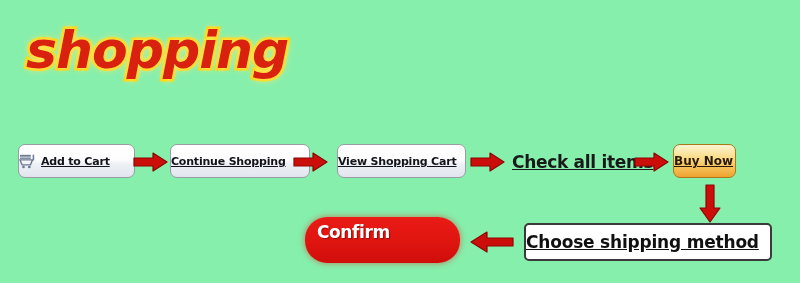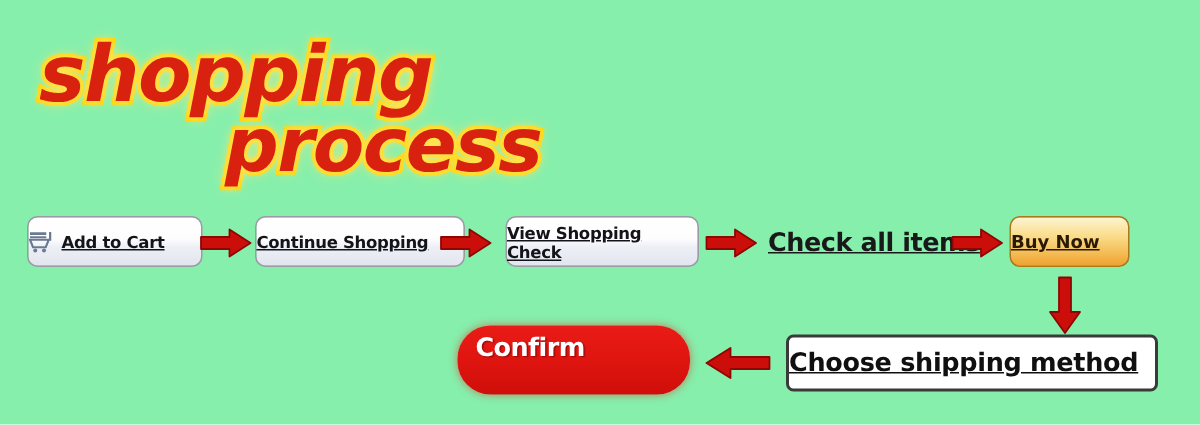--- a/index.html
+++ b/index.html
@@ -150,21 +150,20 @@
     position: absolute;
   }
 </style>
 </head>
 <body>
 
 <div id="canvas">
 
   <div class="title-block">
     <div class="title-line one">shopping</div>
-    <div class="title-line two">process</div>
   </div>
 
   <div class="node btn-grey" style="left:18px; top:144px; width:117px; height:34px;">
     <span class="cart-icon">
       <svg viewBox="0 0 20 18" width="17" height="15" aria-hidden="true">
         <rect x="1" y="1" width="13" height="2.2" fill="#6b7a93"></rect>
         <rect x="1" y="4.2" width="13" height="1.6" fill="#6b7a93"></rect>
         <path d="M1 7 L16 7 L13.6 13 L3.4 13 Z" fill="none" stroke="#6b7a93" stroke-width="1.7"></path>
         <rect x="16.2" y="0.8" width="1.8" height="7" fill="#6b7a93"></rect>
         <circle cx="5.2" cy="15.6" r="1.6" fill="#6b7a93"></circle>
@@ -184,40 +183,40 @@
     <span class="label">Continue Shopping</span>
   </div>
 
   <span class="arrow" style="left:293px; top:152px;">
     <svg width="36" height="20" viewBox="0 0 36 20">
       <path d="M1 6 L20 6 L20 1 L34 10 L20 19 L20 14 L1 14 Z" fill="#cc0e0b" stroke="#8d0604" stroke-width="1.2" stroke-linejoin="round"></path>
     </svg>
   </span>
 
   <div class="node btn-grey" style="left:337px; top:144px; width:129px; height:34px;">
-    <span class="label">View Shopping Check</span>
+    <span class="label">View Shopping Cart</span>
   </div>
 
   <span class="arrow" style="left:470px; top:152px;">
     <svg width="36" height="20" viewBox="0 0 36 20">
       <path d="M1 6 L20 6 L20 1 L34 10 L20 19 L20 14 L1 14 Z" fill="#cc0e0b" stroke="#8d0604" stroke-width="1.2" stroke-linejoin="round"></path>
     </svg>
   </span>
 
   <div class="node text-node" style="left:512px; top:150px; width:120px; height:24px;">
     <span>Check all items</span>
   </div>
 
   <span class="arrow" style="left:634px; top:152px;">
     <svg width="36" height="20" viewBox="0 0 36 20">
       <path d="M1 6 L20 6 L20 1 L34 10 L20 19 L20 14 L1 14 Z" fill="#cc0e0b" stroke="#8d0604" stroke-width="1.2" stroke-linejoin="round"></path>
     </svg>
   </span>
 
-  <div class="node btn-gold" style="left:673px; top:144px; width:80px; height:34px;">
+  <div class="node btn-gold" style="left:673px; top:144px; width:63px; height:34px;">
     <span>Buy Now</span>
   </div>
 
   <span class="arrow" style="left:698px; top:184px;">
     <svg width="24" height="40" viewBox="0 0 24 40">
       <path d="M8 1 L16 1 L16 24 L22 24 L12 38 L2 24 L8 24 Z" fill="#cc0e0b" stroke="#8d0604" stroke-width="1.2" stroke-linejoin="round"></path>
     </svg>
   </span>
 
   <div class="node btn-outline" style="left:524px; top:223px; width:248px; height:38px;">

